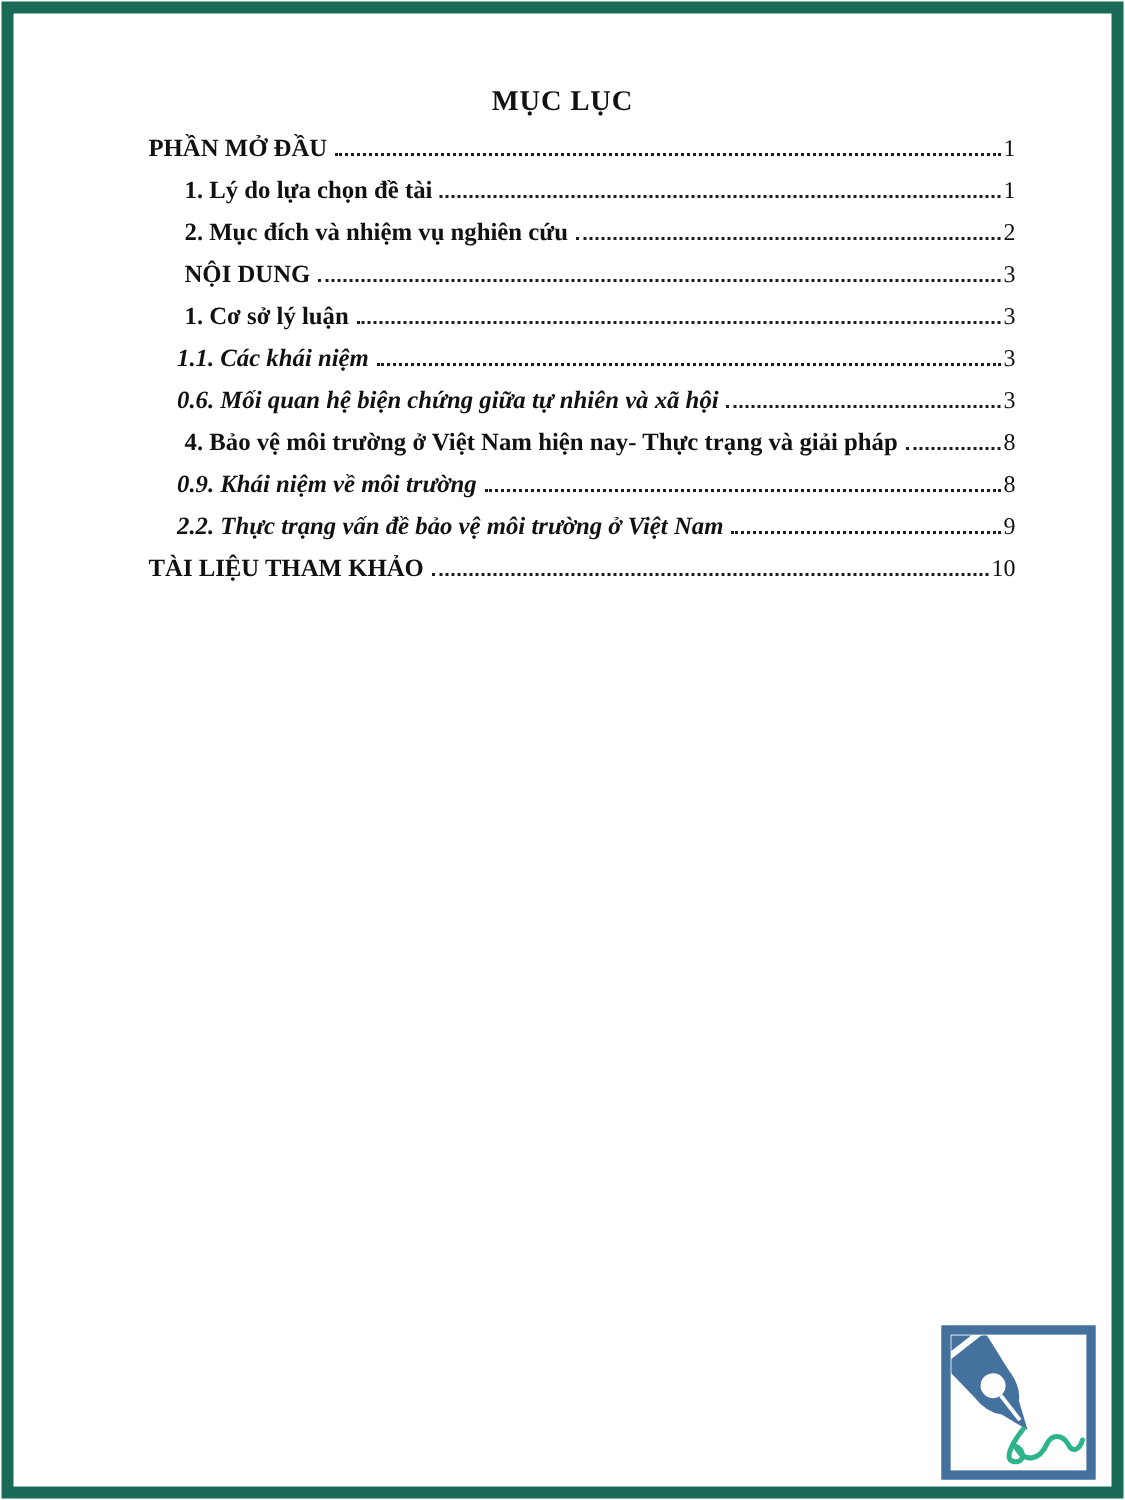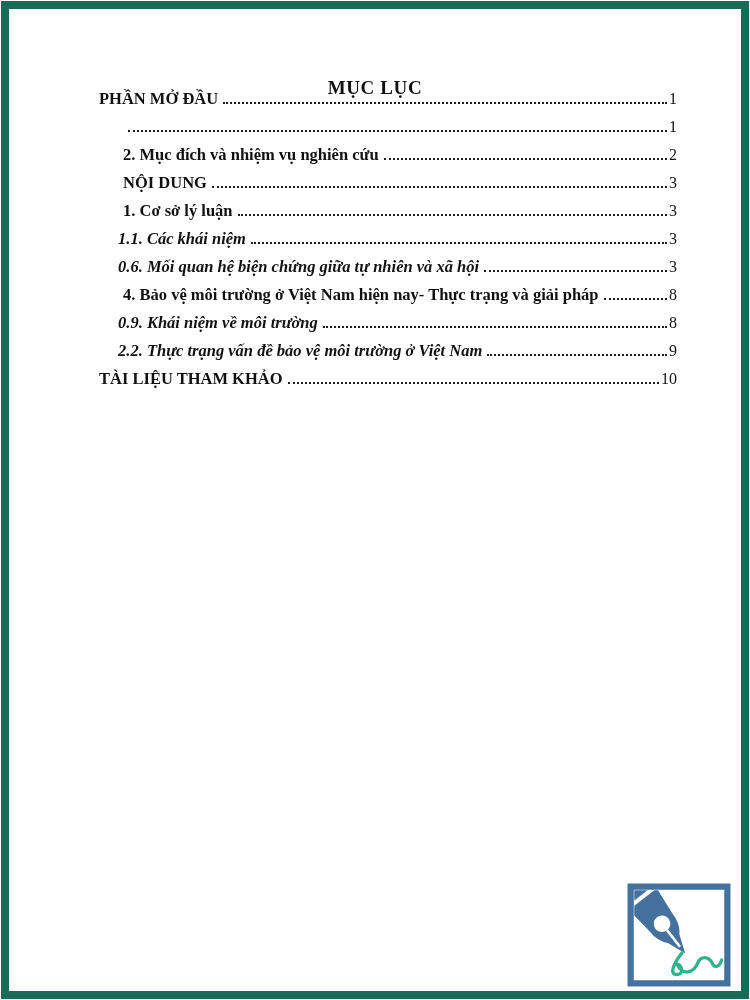--- a/index.html
+++ b/index.html
@@ -22,21 +22,20 @@
     position:absolute; inset:1px;
     border:8px solid var(--frame);
     pointer-events:none;
   }
   
   .doc-title{
     position:absolute; top:57px; left:0; width:100%;
     text-align:center;
     font-weight:bold; font-size:19px; letter-spacing:.6px;
     color:var(--ink);
-    margin-top:20px;
   }
   
   .toc{
     position:absolute; left:99px; top:85px; width:578px;
     font-size:16.5px; color:var(--ink);
   }
   .toc-row{
     display:flex; align-items:baseline;
     height:28px; line-height:28px;
     white-space:nowrap; cursor:pointer;
@@ -100,20 +99,21 @@
 <h1 class="doc-title">MỤC LỤC</h1>
 
 <div class="toc">
   <div class="toc-row lvl0">
     <span class="toc-label">PHẦN MỞ ĐẦU</span>
     <span class="leader"></span>
     <span class="pagenum">1</span>
   </div>
 
   <div class="toc-row lvl1">
+    <span class="toc-label">1. Lý do lựa chọn đề tài</span>
     <span class="leader"></span>
     <span class="pagenum">1</span>
   </div>
 
   <div class="toc-row lvl1">
     <span class="toc-label">2. Mục đích và nhiệm vụ nghiên cứu</span>
     <span class="leader"></span>
     <span class="pagenum">2</span>
   </div>
 

